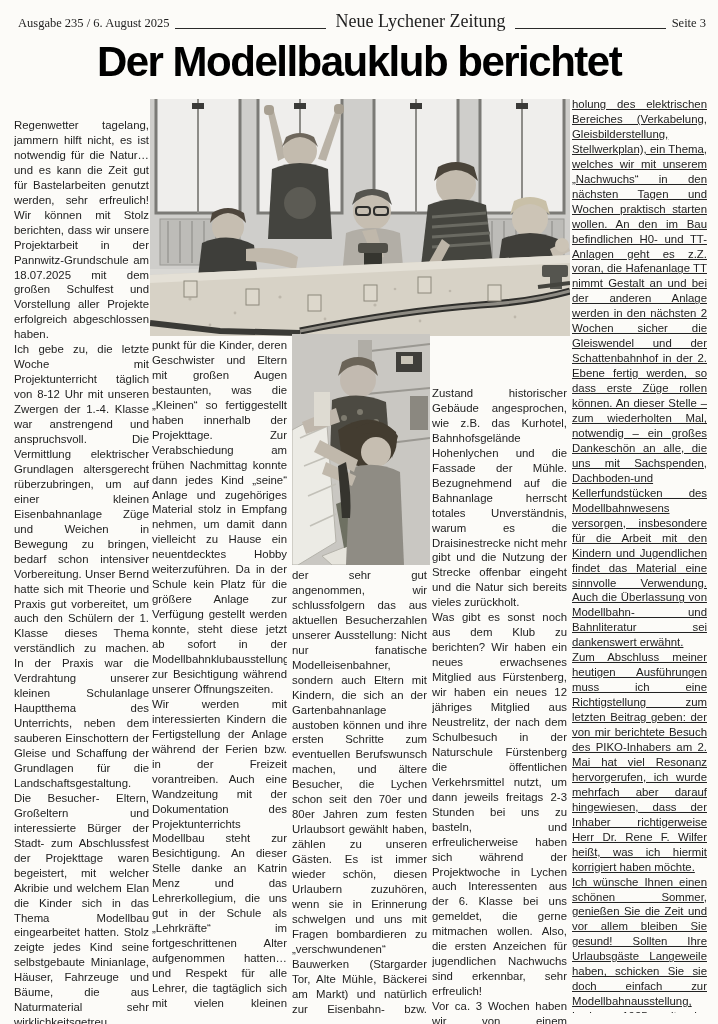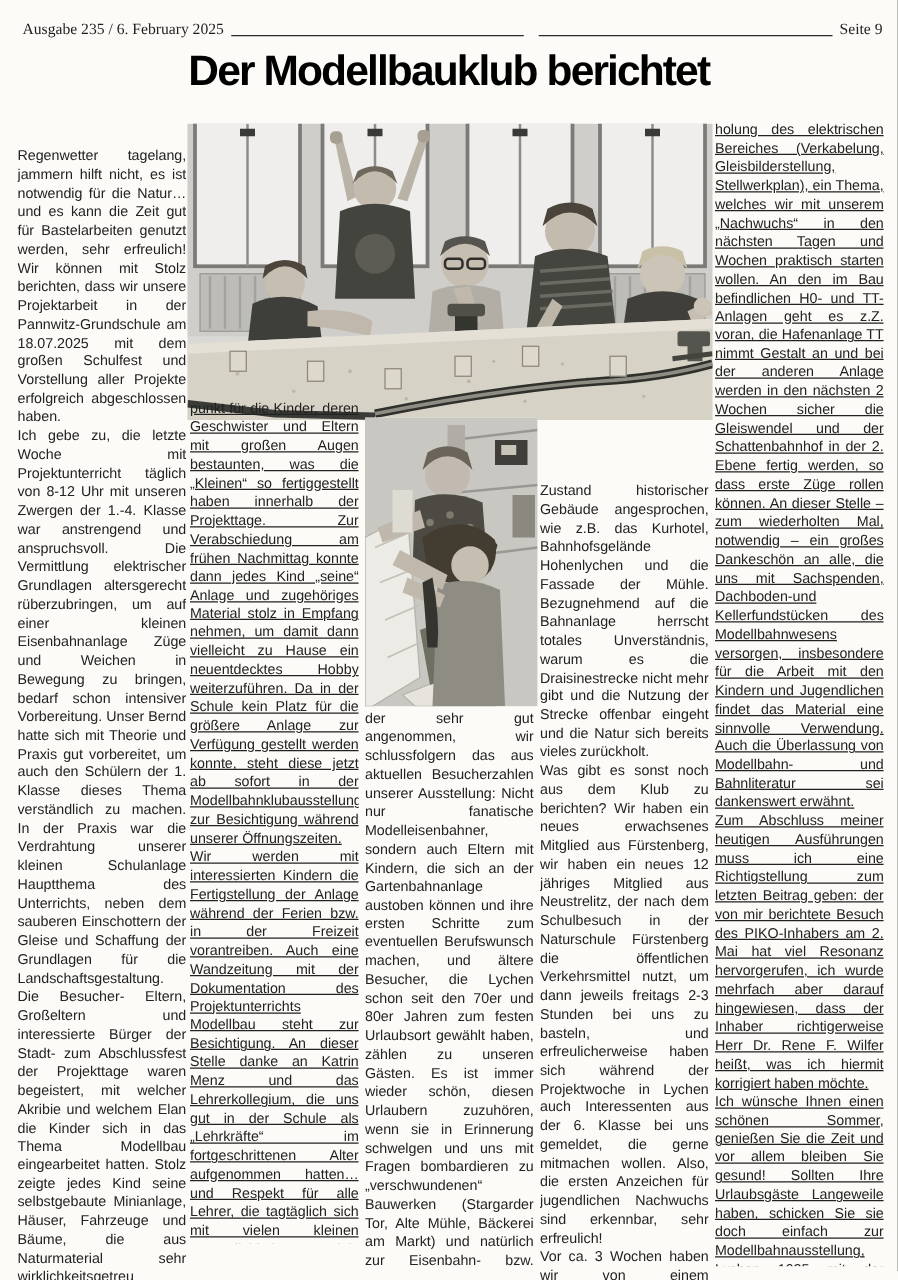--- a/index.html
+++ b/index.html
@@ -19,53 +19,54 @@
     font-family:"Liberation Serif","DejaVu Serif",serif;
   }
   .hdr .issue{font-size:12.5px;white-space:nowrap;padding-bottom:1px;}
   .hdr .masthead{font-size:18px;white-space:nowrap;padding:0 4px 0 4px;}
   .hdr .pageno{font-size:12.5px;white-space:nowrap;padding-bottom:1px;}
   .hdr .rule{flex:1;border-bottom:1.6px solid #2a2a2a;margin:0 6px 3px 6px;min-width:30px;}
   
   .headline{
     position:absolute;left:0;right:0;top:38px;
     text-align:center;
-    font-size:34px;font-weight:800;letter-spacing:-1.5px;
+    font-size:42px;font-weight:800;letter-spacing:-1.5px;
     color:#000;
   }
   
   .col{
     position:absolute;width:135px;
     font-size:11.4px;line-height:14.95px;
     text-align:justify;
     overflow:hidden;
     color:#222;
   }
   .col p{margin:0;}
   #col1{left:14px;top:97px;height:916px;margin-top:21px;}
-  #col2{left:152px;top:320px;height:675px;text-decoration:underline;}
+  #col2{left:152px;top:338px;height:675px;}
   #col3{left:292px;top:568px;height:445px;}
   #col4{left:432px;top:338px;height:675px;margin-top:48px;}
   #col5{left:572px;top:97px;height:916px;text-decoration:underline;}
   
   .photo{position:absolute;background:#e8e7e3;}
   #photo1{left:150px;top:99px;width:420px;height:237px;}
   #photo2{left:292px;top:334px;width:138px;height:231px;}
   .photo svg{display:block;width:100%;height:100%;}
 </style>
 </head>
 <body>
 
 <div id="page">
 
   <div class="hdr">
-    <span class="issue">Ausgabe 235 / 6. February 2025</span>
+    <span class="issue">Ausgabe 235 / 6. August 2025</span>
     <span class="rule"></span>
+    <span class="masthead">Neue Lychener Zeitung</span>
     <span class="rule"></span>
-    <span class="pageno">Seite 9</span>
+    <span class="pageno">Seite 3</span>
   </div>
 
   <div class="headline">Der Modellbauklub berichtet</div>
 
   <div class="photo" id="photo1">
     <svg viewBox="0 0 420 237" preserveAspectRatio="none">
       <rect x="0" y="0" width="420" height="237" fill="#d9d8d4"></rect>
 
       <rect x="0" y="0" width="420" height="170" fill="#cfcecb"></rect>
       <g fill="#efeeec" stroke="#7b7a76" stroke-width="3">

